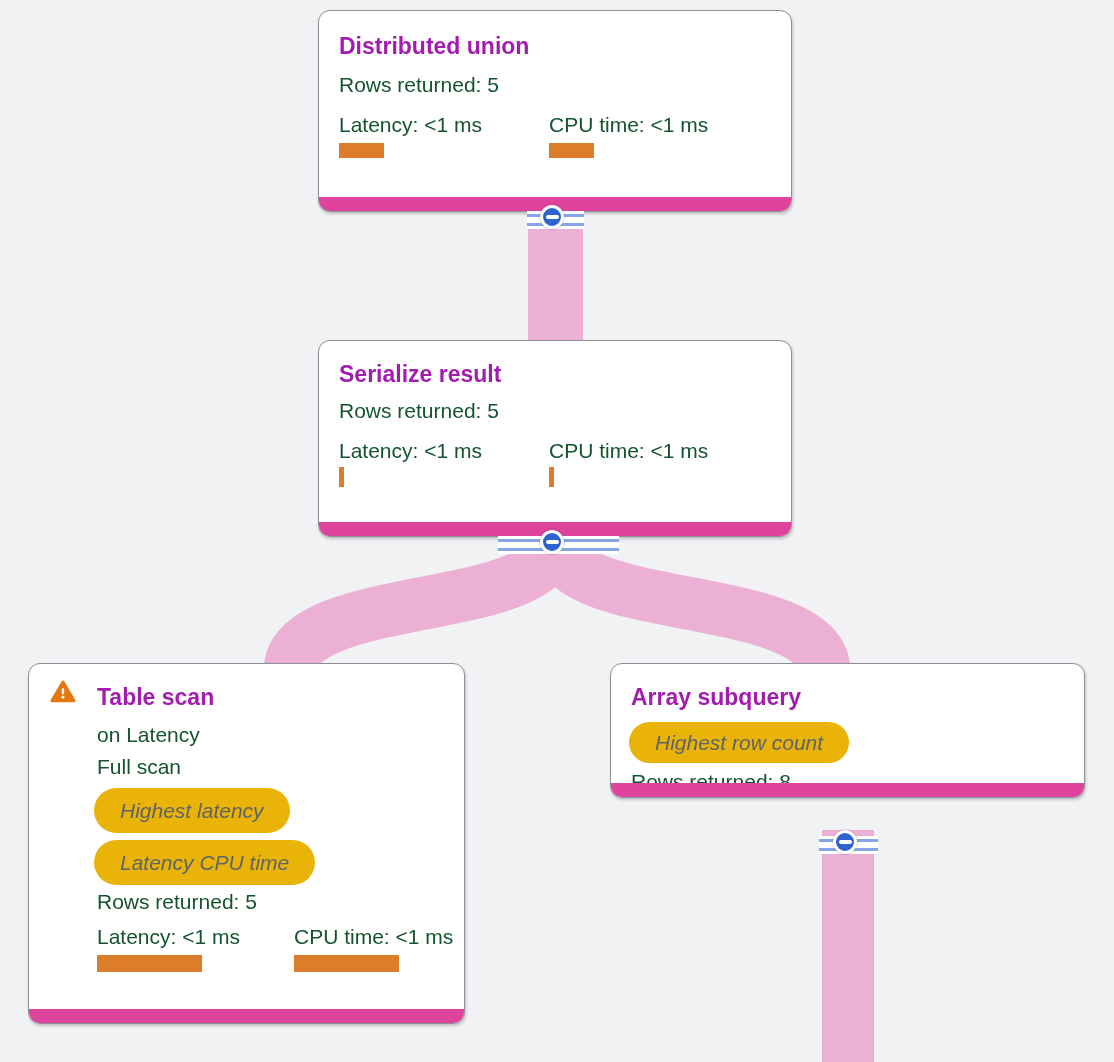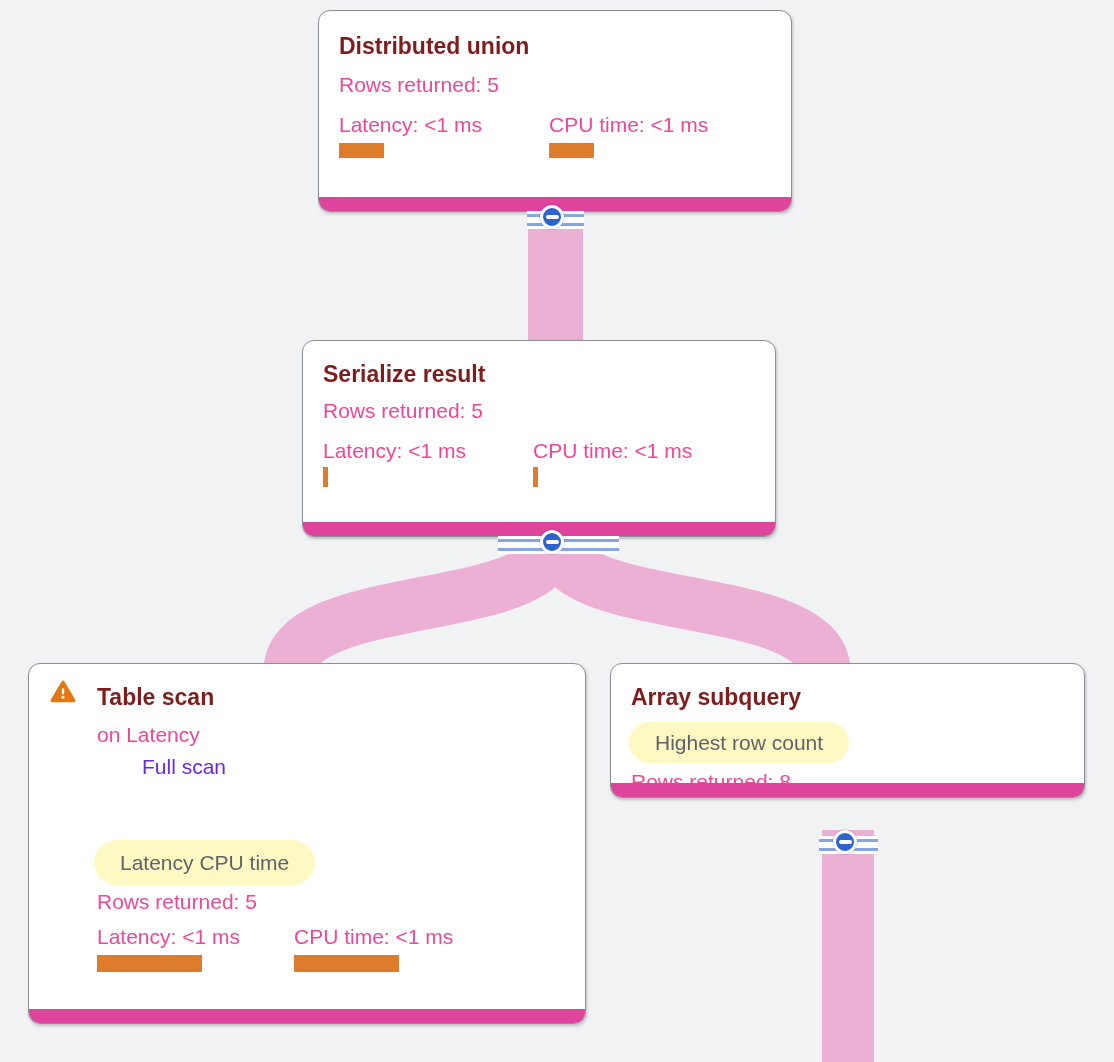--- a/index.html
+++ b/index.html
@@ -9,27 +9,27 @@
     font-family:"Liberation Sans", sans-serif;
   }
   .bands { position:absolute; left:0; top:0; z-index:1; }
   .card {
     position:absolute; z-index:2; background:#ffffff;
     border:1.5px solid #8a9096; border-radius:12px;
     box-shadow:1px 2px 3px rgba(60,64,67,.28);
     overflow:hidden; box-sizing:border-box; cursor:pointer;
   }
   .accent { position:absolute; left:0; right:0; bottom:0; height:14px; background:#de449c; }
-  .title { position:absolute; font-size:23px; font-weight:600; color:#7f1d1d; white-space:nowrap; }
-  .line  { position:absolute; font-size:21px; color:#ec4899; white-space:nowrap; }
-  .muted { color:#6d28d9;margin-left:45px; }
+  .title { position:absolute; font-size:23px; font-weight:600; color:#a21caf; white-space:nowrap; }
+  .line  { position:absolute; font-size:21px; color:#14532d; white-space:nowrap; }
+  .muted { color:#14532d; }
   .badge {
-    position:absolute; display:inline-block; background:#fef9c3; color:#5f6368;
+    position:absolute; display:inline-block; background:#eab308; color:#5f6368;
     font-size:21px; height:45px; line-height:45px; padding:0 26px;
-    border-radius:23px; white-space:nowrap;
+    border-radius:23px; white-space:nowrap;font-style:italic;
   }
   .bar { position:absolute; background:#dd7d2c; }
   .warn { position:absolute; }
   .stripes {
     position:absolute; z-index:3; height:18px;
     background:linear-gradient(to bottom,
       #ffffff 0px, #ffffff 3px,
       #87a4e6 3px, #87a4e6 6px,
       #ffffff 6px, #ffffff 12px,
       #87a4e6 12px, #87a4e6 15px,
@@ -58,41 +58,42 @@
   <div class="card" style="left:318px;top:10px;width:474px;height:202px">
     <div class="title" style="left:20px;top:22px">Distributed union</div>
     <div class="line" style="left:20px;top:62px">Rows returned: 5</div>
     <div class="line" style="left:20px;top:102px">Latency: &lt;1 ms</div>
     <div class="bar" style="left: 20px; top: 132px; height: 15px; width: 45px;"></div>
     <div class="line" style="left:230px;top:102px">CPU time: &lt;1 ms</div>
     <div class="bar" style="left: 230px; top: 132px; height: 15px; width: 45px;"></div>
     <div class="accent"></div>
   </div>
 
-  <div class="card" style="left:302px;top:340px;width:474px;height:197px">
+  <div class="card" style="left:318px;top:340px;width:474px;height:197px">
     <div class="title" style="left:20px;top:20px">Serialize result</div>
     <div class="line" style="left:20px;top:58px">Rows returned: 5</div>
     <div class="line" style="left:20px;top:98px">Latency: &lt;1 ms</div>
     <div class="bar" style="left: 20px; top: 126px; height: 20px; width: 5px;"></div>
     <div class="line" style="left:230px;top:98px">CPU time: &lt;1 ms</div>
     <div class="bar" style="left: 230px; top: 126px; height: 20px; width: 5px;"></div>
     <div class="accent"></div>
   </div>
 
-  <div class="card" style="left:28px;top:663px;width:558px;height:361px">
+  <div class="card" style="left:28px;top:663px;width:437px;height:361px">
     <span class="warn" style="left:20px;top:15px">
       <svg width="28" height="26" viewBox="0 0 24 24">
         <path d="M12 3 L22 20 H2 Z" fill="#e4770f" stroke="#e4770f" stroke-width="3" stroke-linejoin="round"></path>
         <rect x="10.9" y="8.6" width="2.2" height="5.6" rx="1" fill="#ffffff"></rect>
         <circle cx="12" cy="16.9" r="1.35" fill="#ffffff"></circle>
       </svg>
     </span>
     <div class="title" style="left:68px;top:20px">Table scan</div>
     <div class="line" style="left:68px;top:59px">on Latency</div>
     <div class="line muted" style="left:68px;top:91px">Full scan</div>
+    <div class="badge" style="left:65px;top:124px">Highest latency</div>
     <div class="badge" style="left:65px;top:176px">Latency CPU time</div>
     <div class="line" style="left:68px;top:226px">Rows returned: 5</div>
     <div class="line" style="left:68px;top:261px">Latency: &lt;1 ms</div>
     <div class="bar" style="left: 68px; top: 291px; height: 17px; width: 105px;"></div>
     <div class="line" style="left:265px;top:261px">CPU time: &lt;1 ms</div>
     <div class="bar" style="left: 265px; top: 291px; height: 17px; width: 105px;"></div>
     <div class="accent"></div>
   </div>
 
   <div class="card" style="left:610px;top:663px;width:475px;height:135px">

